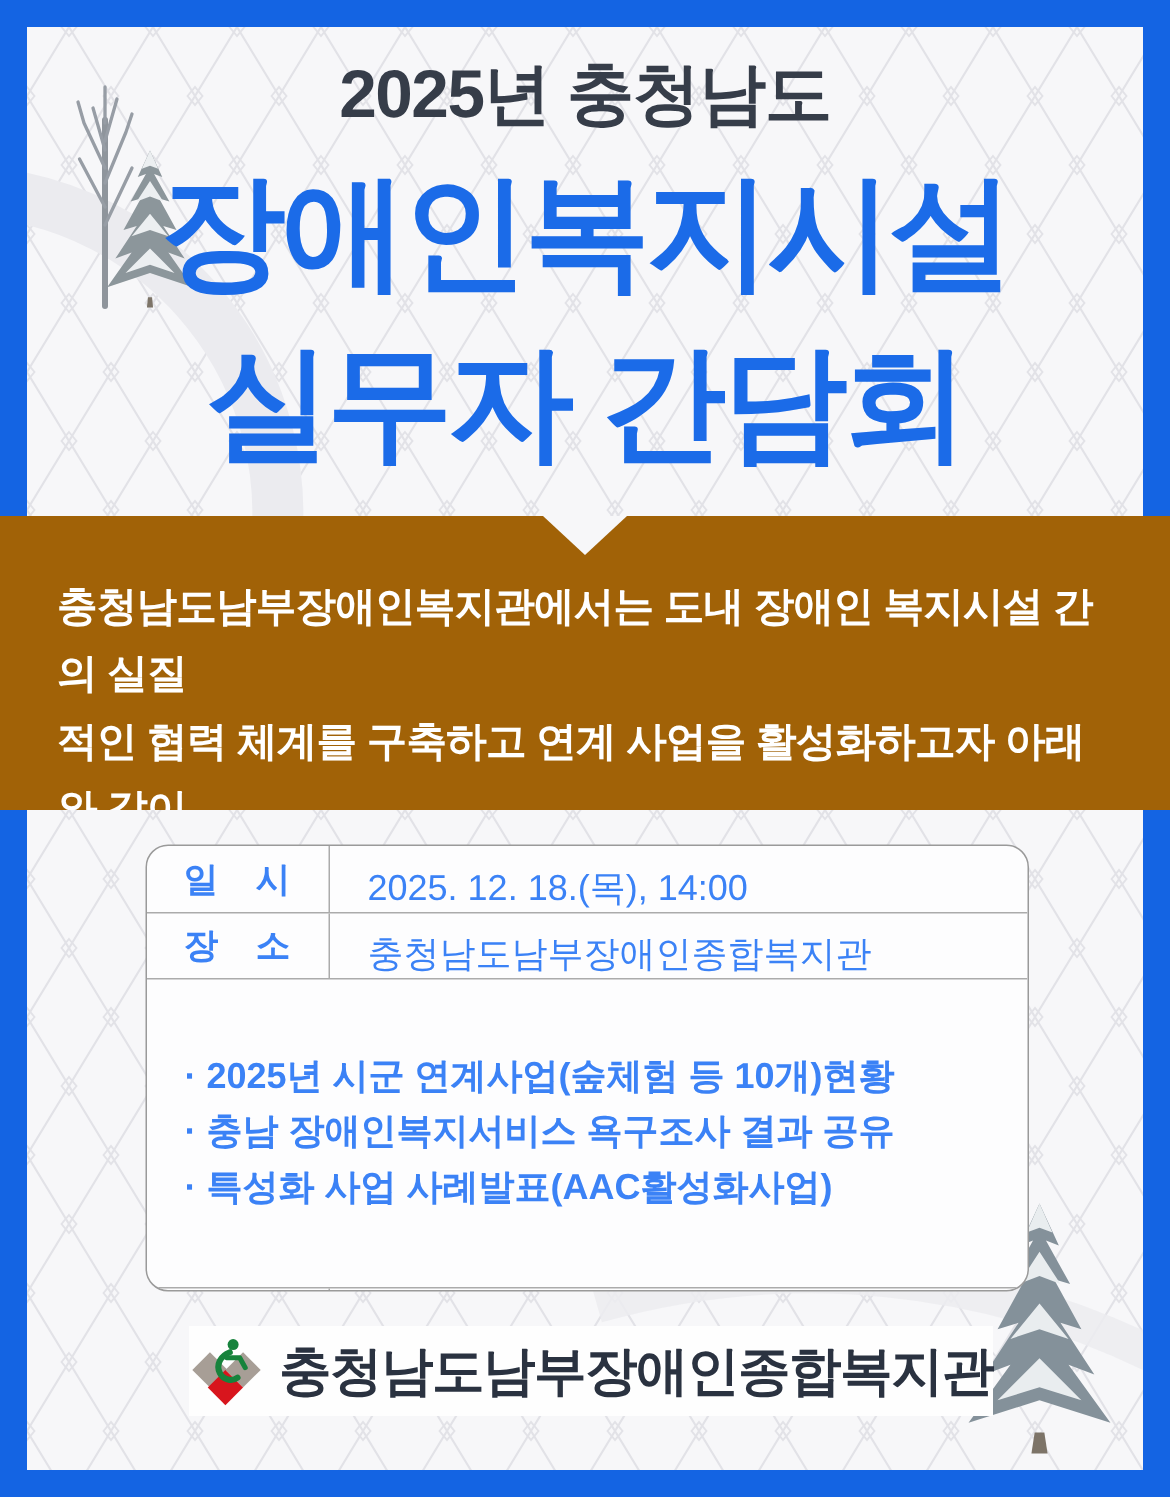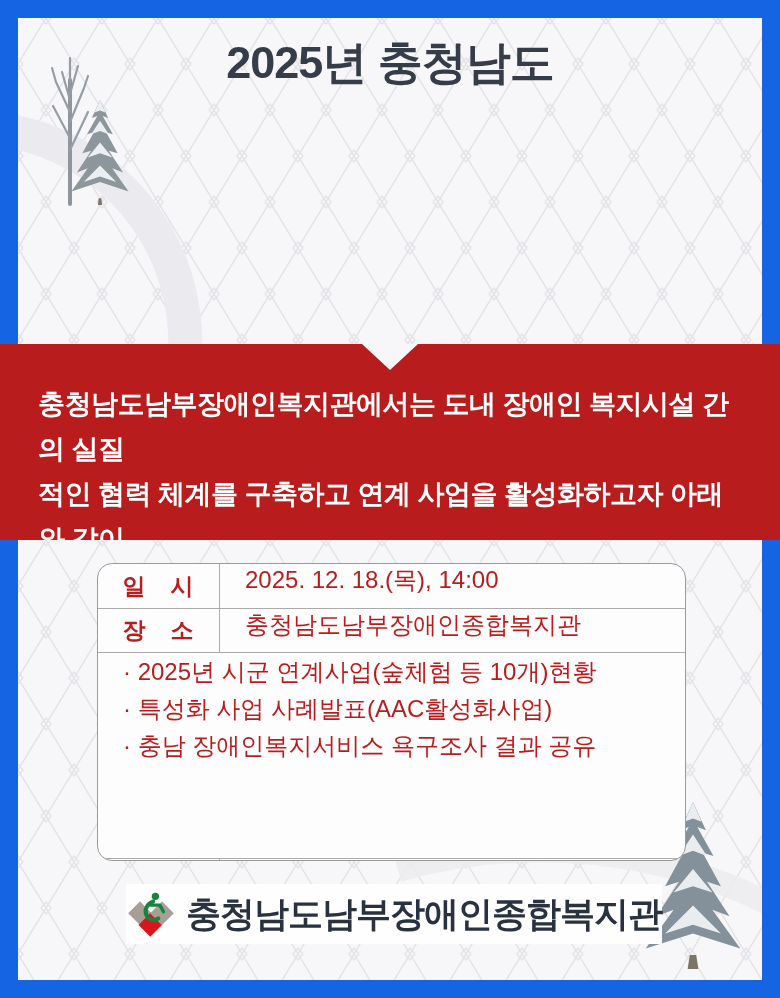--- a/index.html
+++ b/index.html
@@ -38,21 +38,21 @@
     color:#1b6be8;
   }
   .tree{position:absolute;z-index:1;}
   .bare-tree{left:26px;top:36px;}
   .pine-small{left:48px;top:78px;}
 
   
   .blue-band{
     position:absolute;left:0;top:344px;
     width:780px;height:196px;
-    background:#b91c1c;
+    background:#a16207;
   }
   .notch{
     position:absolute;left:362px;top:0;
     width:0;height:0;
     border-left:28px solid transparent;
     border-right:28px solid transparent;
     border-top:26px solid #f7f7f9;
   }
   .intro{
     padding:38px 38px 0 38px;
@@ -62,40 +62,40 @@
   }
 
   
   .info-table{
     position:absolute;left:79px;top:23px;
     width:589px;height:298px;
     background:#fdfdfe;
     border:1.5px solid #9a9a9a;
     border-radius:15px;
     overflow:hidden;
-    color:#b91c1c;
+    color:#3b82f6;
   }
   .t-row{display:flex;border-top:1.5px solid #ababab;}
   .t-row:first-child{border-top:none;}
   .t-label{
     flex:0 0 122px;
     border-right:1.5px solid #ababab;
     display:flex;align-items:center;justify-content:center;
     font-size:23px;font-weight:600;letter-spacing:1px;
   }
   .t-value{
     flex:1;
-    display:flex;flex-direction:column;justify-content:flex-start;
+    display:flex;flex-direction:column;justify-content:flex-end;
     padding-left:25px;
     font-size:24px;font-weight:500;
   }
   .row-ilsi,.row-jangso{height:44px;}
   .row-naeyong{height:158px;}
   .row-munui{height:52px;margin-top:48px;}
-  .row-naeyong .t-value div{line-height:37px;}
+  .row-naeyong .t-value div{line-height:37px;font-weight:bold;}
 
   
   .footer-band{
     position:absolute;left:108px;top:344px;
     width:536px;height:60px;
     background:#fefefe;
     display:flex;align-items:center;justify-content:center;
     gap:10px;z-index:2;
   }
   .org-name{
@@ -129,20 +129,24 @@
     </svg>
 
     <svg class="tree pine-small" width="68" height="112" viewBox="0 0 100 160" xmlns="http://www.w3.org/2000/svg">
       <path d="M48,148 L52,148 L53,158 L47,158 Z" fill="#7d7468"></path>
       <path d="M50,4 L62,30 L54,27 L69,54 L59,51 L76,82 L63,78 L84,110 L68,104 L92,138 L50,124 L8,138 L32,104 L16,110 L37,78 L24,82 L41,51 L31,54 L46,27 L38,30 Z" fill="#8c969b"></path>
       <path d="M50,4 L58,22 L50,19 L42,22 Z M50,34 L63,54 L50,49 L37,54 Z M50,66 L68,88 L50,82 L32,88 Z M50,100 L74,124 L50,116 L26,124 Z" fill="#eceff1"></path>
     </svg>
 
     <div class="content">
       <div class="eyebrow">2025년 충청남도</div>
+      <div class="main-title">
+        <div>장애인복지시설</div>
+        <div>실무자 간담회</div>
+      </div>
     </div>
   </div>
 
   <div class="blue-band">
     <div class="notch"></div>
     <div class="intro">
       <div>충청남도남부장애인복지관에서는 도내 장애인 복지시설 간의 실질</div>
       <div>적인 협력 체계를 구축하고 연계 사업을 활성화하고자 아래와 같이</div>
       <div>실무자 간담회를 개최하고자 하오니 많은 관심과 참석 바랍니다.</div>
     </div>
@@ -170,22 +174,22 @@
       </div>
       <div class="t-row row-jangso">
         <div class="t-label">장　소</div>
         <div class="t-value">
             <span>충청남도남부장애인종합복지관</span>
           </div>
       </div>
       <div class="t-row row-naeyong">
         <div class="t-value">
           <div>· 2025년 시군 연계사업(숲체험 등 10개)현황</div>
+          <div>· 충남 장애인복지서비스 욕구조사 결과 공유</div>
           <div>· 특성화 사업 사례발표(AAC활성화사업)</div>
-          <div>· 충남 장애인복지서비스 욕구조사 결과 공유</div>
         </div>
       </div>
       <div class="t-row row-munui">
         <div class="t-label">문　의</div>
       </div>
     </div>
 
     <div class="footer-band">
       <svg width="56" height="56" viewBox="0 0 68 68" xmlns="http://www.w3.org/2000/svg">
         <path d="M19,17 L35,33 L19,49 L3,33 Z" fill="#a79e96"></path>

